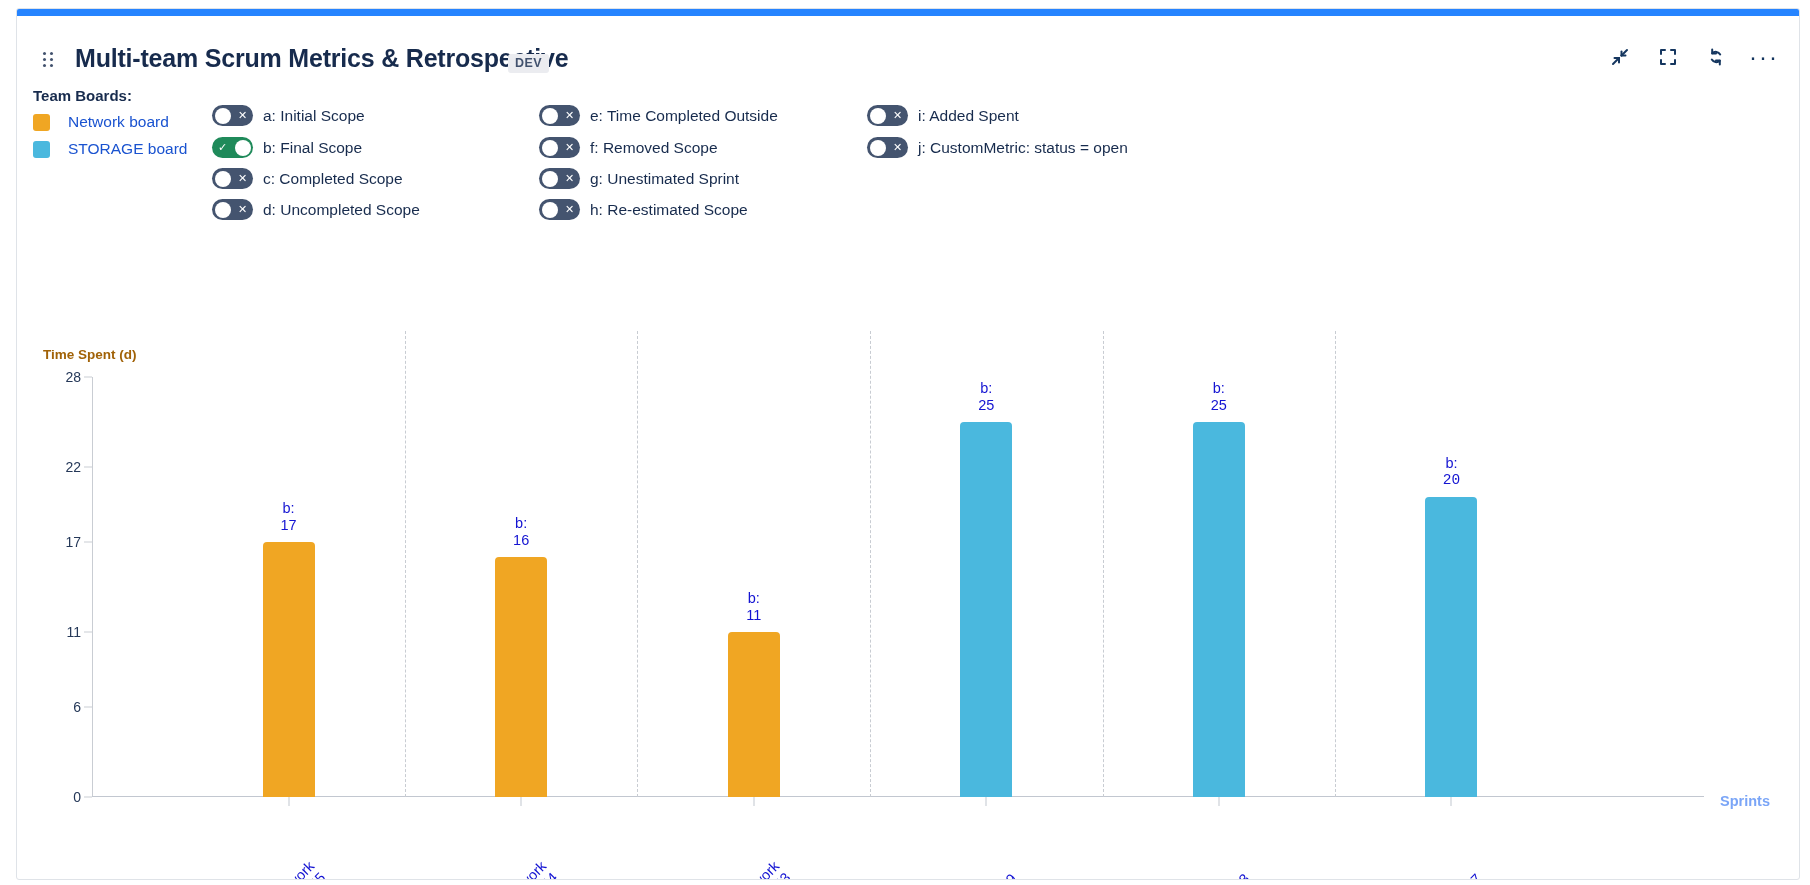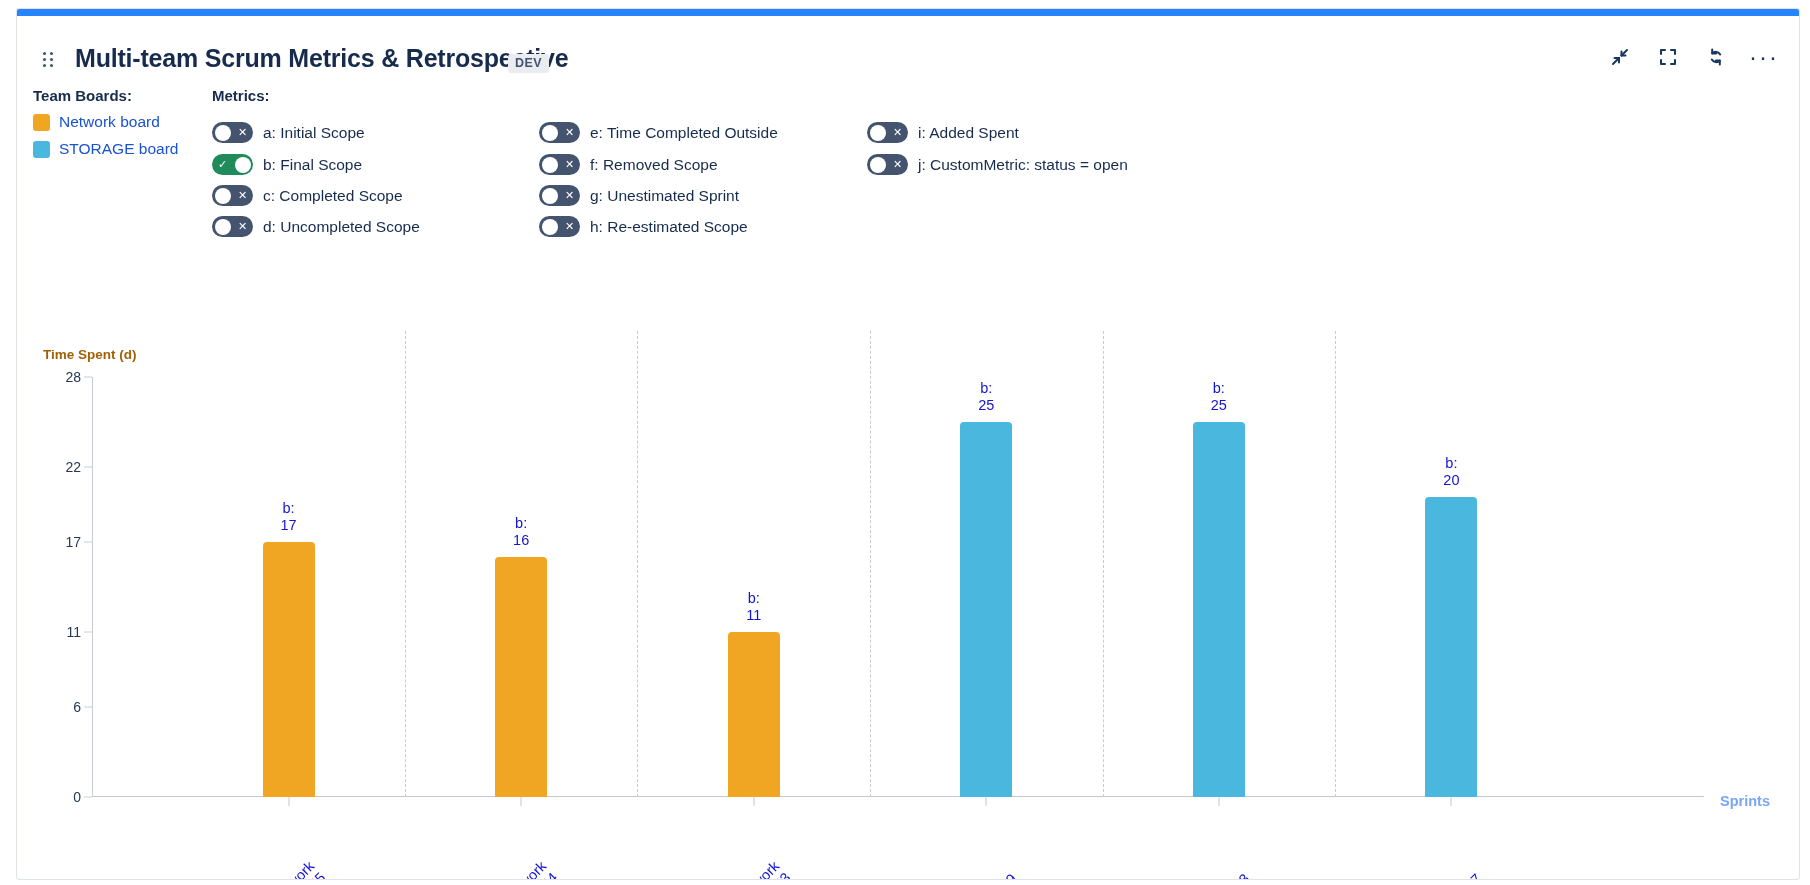--- a/index.html
+++ b/index.html
@@ -78,21 +78,21 @@
   .hicon svg { display: block; }
   .dots-icon { letter-spacing: 2px; font-size: 24px; line-height: 10px; color:#15365f; }
 
   
   .controls { position: absolute; left: 0; top: 78px; width: 100%; }
   .ctl-heading {
     font-size: 15px; font-weight: bold; color: #172b4d;
   }
   .boards-col { position: absolute; left: 16px; top: 0; width: 190px; }
   .board-row {
-    display: flex; align-items: center; gap: 9px;
+    display: flex; align-items: center; gap: 18px;
     margin-top: 9px;
   }
   .swatch { width: 17px; height: 17px; border-radius: 3px; flex: none; }
   .board-name {
     font-size: 15.5px; color: #1a53d0; cursor: pointer;
   }
 
   .metrics-col { position: absolute; left: 195px; top: 0; right: 10px; }
   .metrics-grid {
     position: relative; margin-top: 7px;
@@ -260,21 +260,20 @@
           <span class="swatch" style="background:#f0a623"></span>
           <span class="board-name">Network board</span>
         </div>
         <div class="board-row">
           <span class="swatch" style="background:#4ab8de"></span>
           <span class="board-name">STORAGE board</span>
         </div>
       </div>
 
       <div class="metrics-col">
-        <div class="ctl-heading">Metrics:</div>
         <div class="metrics-grid" style="height:130px">
 
           <div class="metric-item" style="left:0px;top:11px">
             <span class="toggle">
               <span class="mark">✕</span>
               <span class="knob"></span>
             </span>
             <span class="metric-label">a: Initial Scope</span>
           </div>
 
@@ -409,21 +408,21 @@
             <div class="xtick" style="left: 894.286px;"></div>
             <div class="bar" style="left: 1126.86px; height: 375px; background: rgb(74, 184, 222);"></div>
             <div class="bar-label" style="left: 1126.86px; top: 3px; color: rgb(20, 20, 210);">
               <span style="display: block;">b:</span>
               <span style="display: block;">25</span>
             </div>
             <div class="xtick" style="left: 1126.86px;"></div>
             <div class="bar" style="left: 1359.43px; height: 300px; background: rgb(74, 184, 222);"></div>
             <div class="bar-label" style="left: 1359.43px; top: 78px; color: rgb(20, 20, 210);">
               <span style="display: block;">b:</span>
-              <span style="display: block;">20</span>
+              <span style="display: block; font-family: Liberation Mono, monospace;">20</span>
             </div>
             <div class="xtick" style="left: 1359.43px;"></div>
           </div>
         <div id="xlabels">
             <div class="xlabel" style="left: 196.571px; color: rgb(20, 20, 210);">
               <span>Network</span>
               <span>Sprint 45</span>
             </div>
             <div class="xlabel" style="left: 429.143px; color: rgb(20, 20, 210);">
               <span>Network</span>

